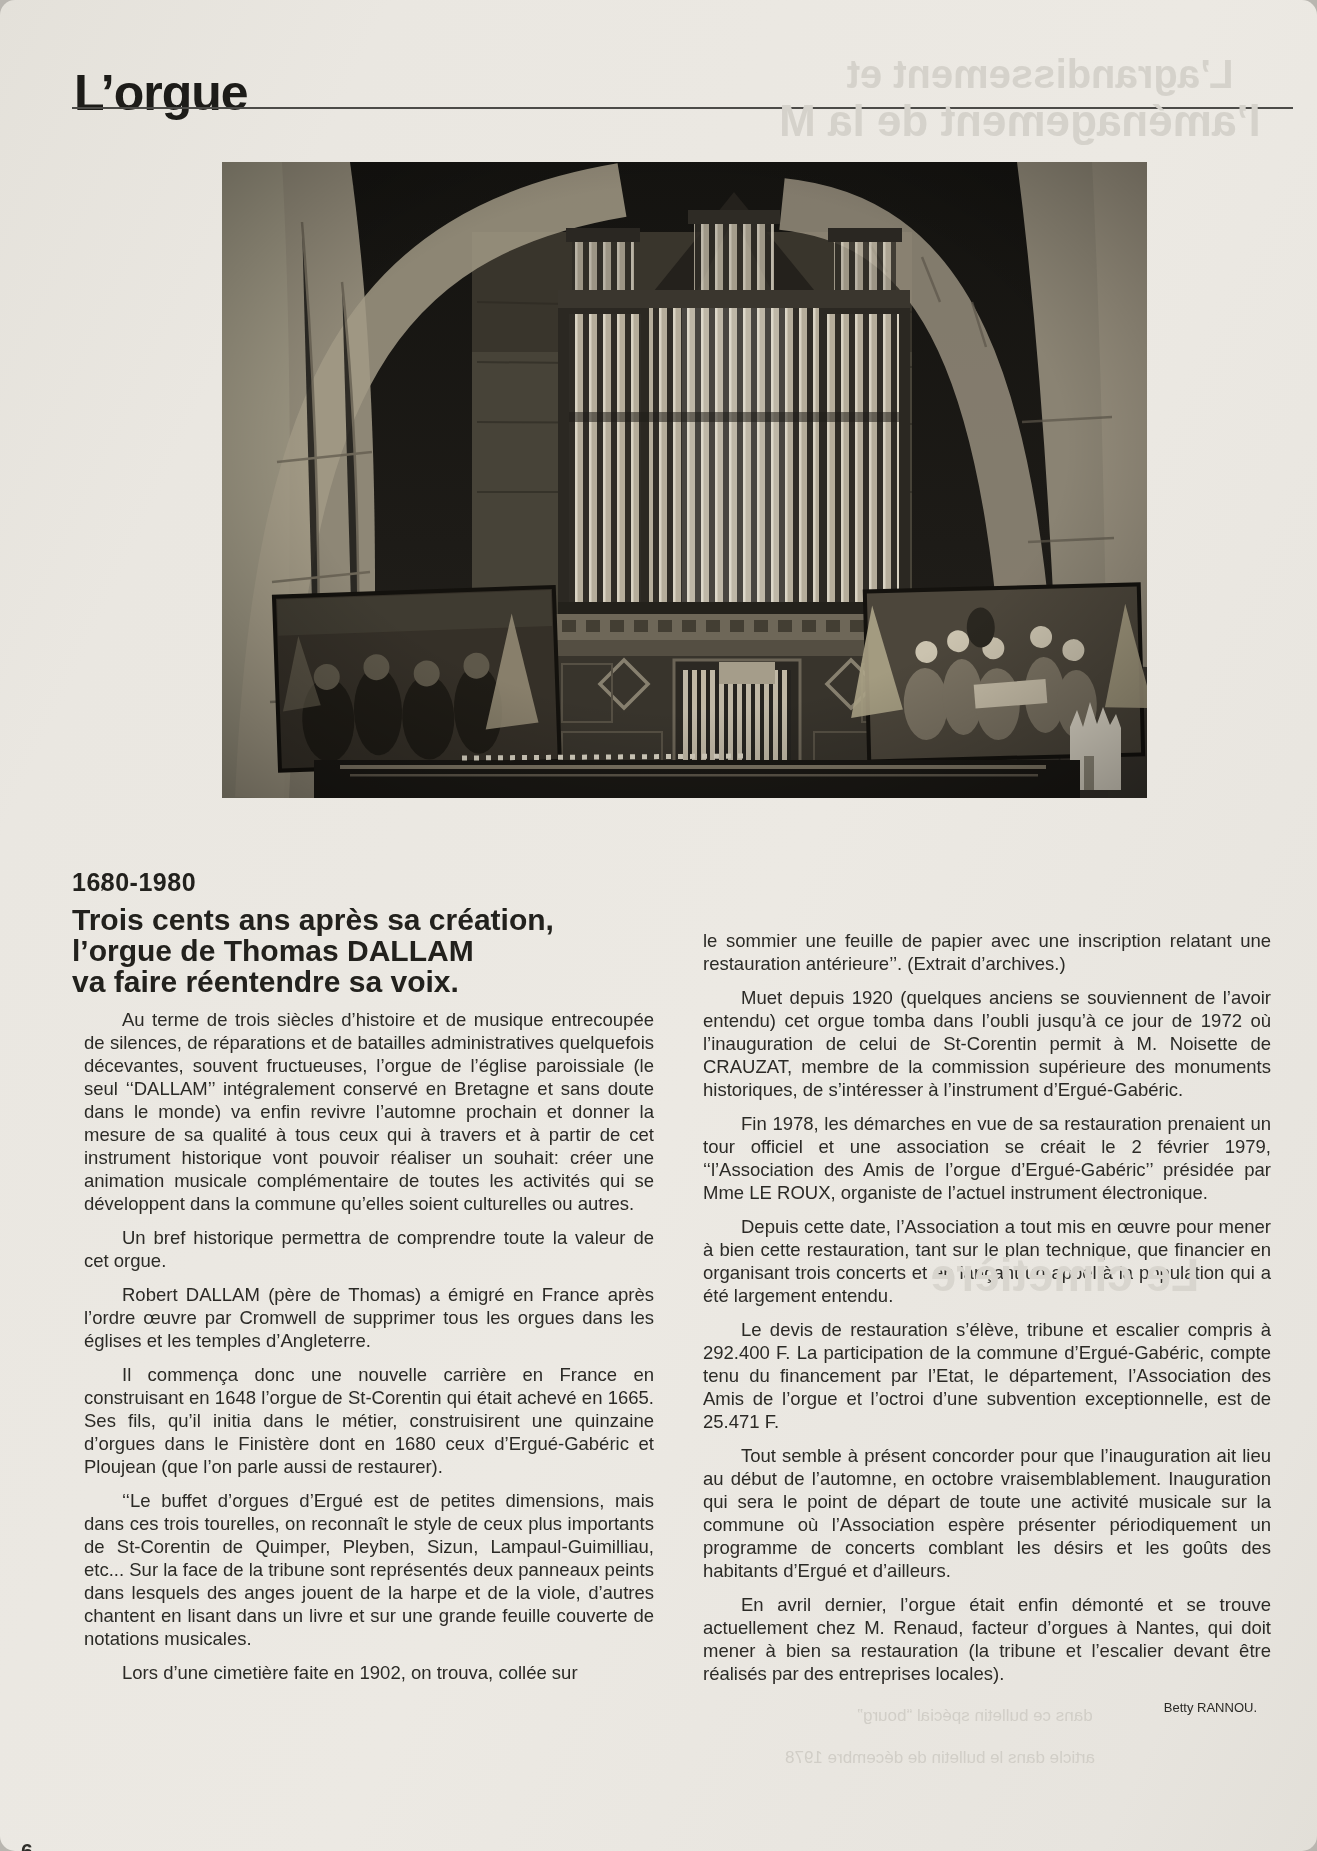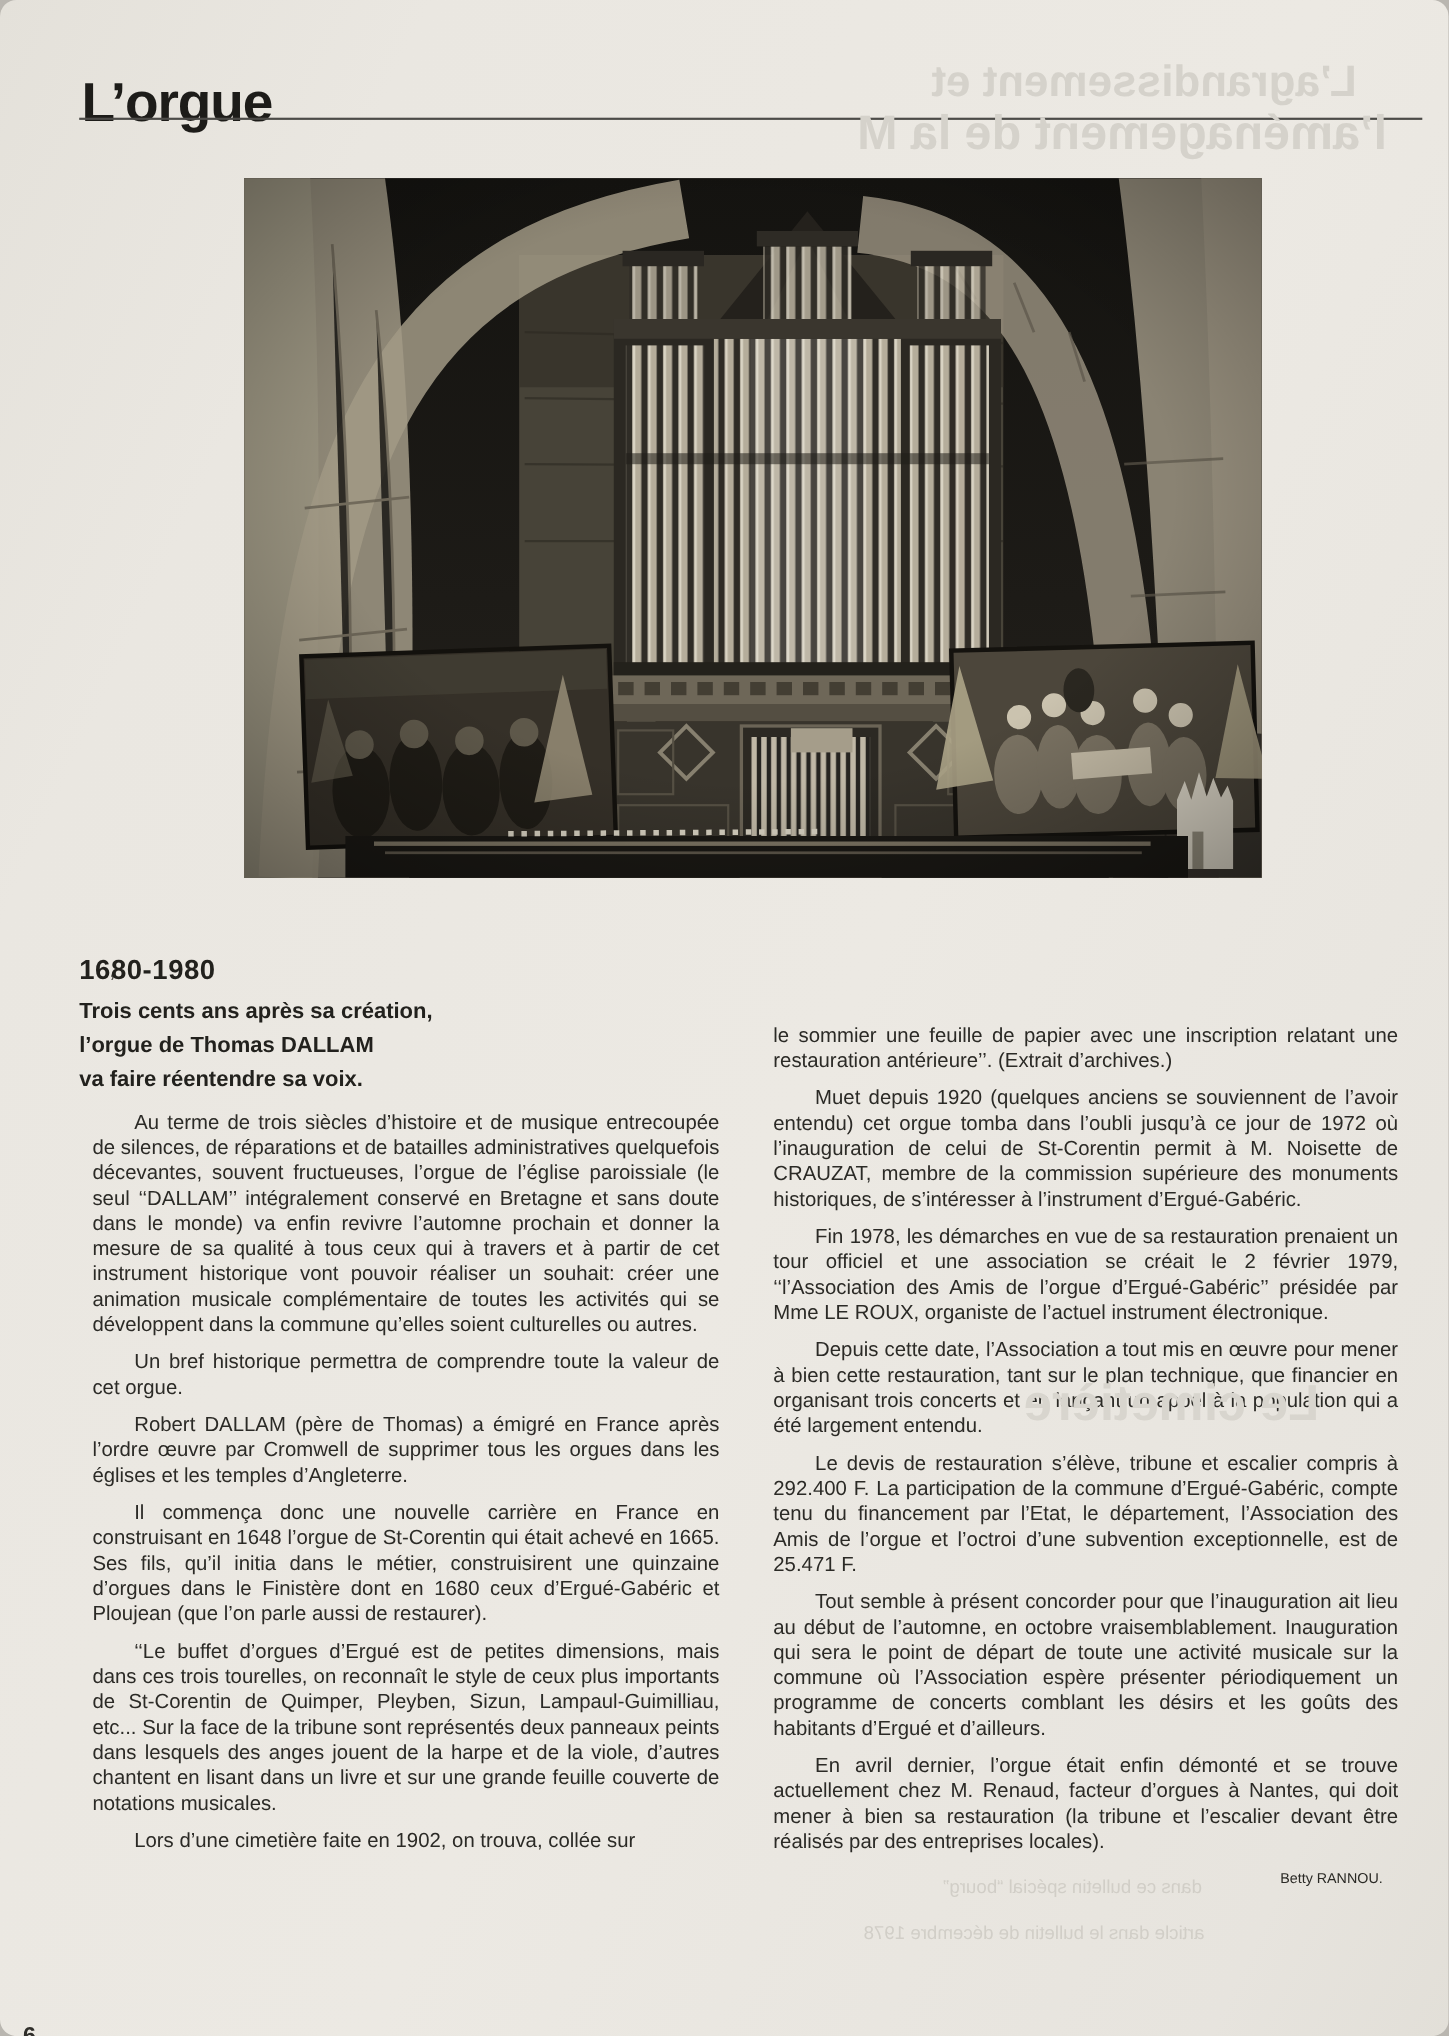--- a/index.html
+++ b/index.html
@@ -36,21 +36,21 @@
   }
   .photo svg{display:block;width:100%;height:100%;}
   .stray{
     position:absolute;left:99px;top:868px;font-size:22px;color:#55534e;
   }
   .heading{
     position:absolute;left:72px;top:868px;width:570px;
     color:#22211d;
   }
   .heading .years{font-size:25px;font-weight:bold;margin-bottom:7px;letter-spacing:.5px;}
-  .heading .hl{font-size:20px;font-weight:bold;line-height:31px;}
+  .heading .hl{font-size:30px;font-weight:bold;line-height:31px;}
   .col{position:absolute;font-size:18.5px;line-height:23px;text-align:justify;color:#2b2a26;}
   .col-left{left:84px;top:1008px;width:570px;}
   .col-right{left:703px;top:929px;width:568px;}
   .col p{margin:0 0 11px 0;text-indent:38px;}
   .col p.noindent{text-indent:0;}
   .signature{
     text-align:right;font-size:13px;margin-top:3px;padding-right:14px;color:#2b2a26;
   }
   .page-num{
     position:absolute;left:21px;top:1842px;width:18px;height:9px;overflow:hidden;

